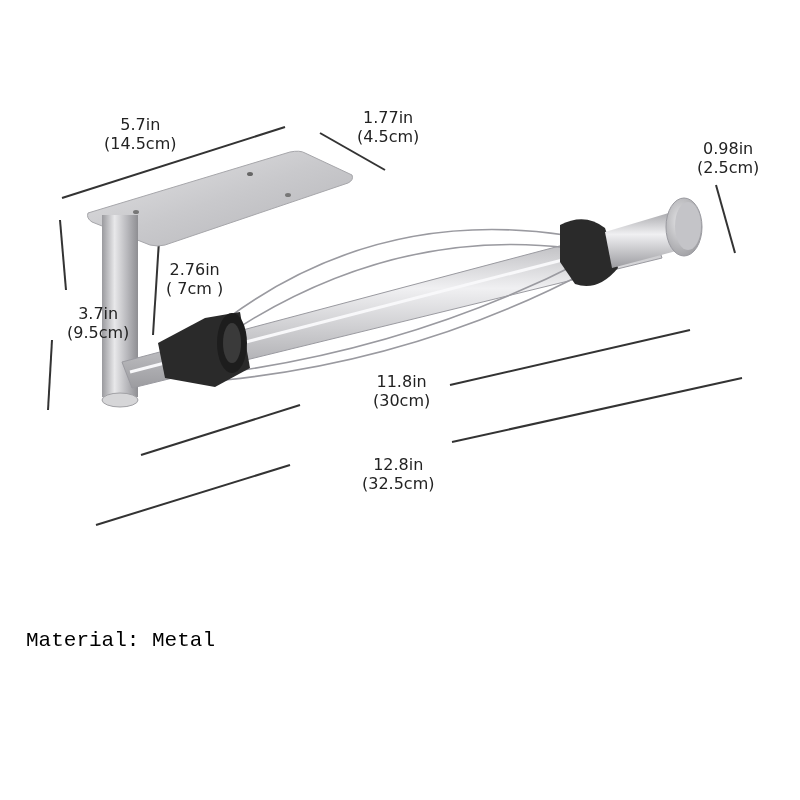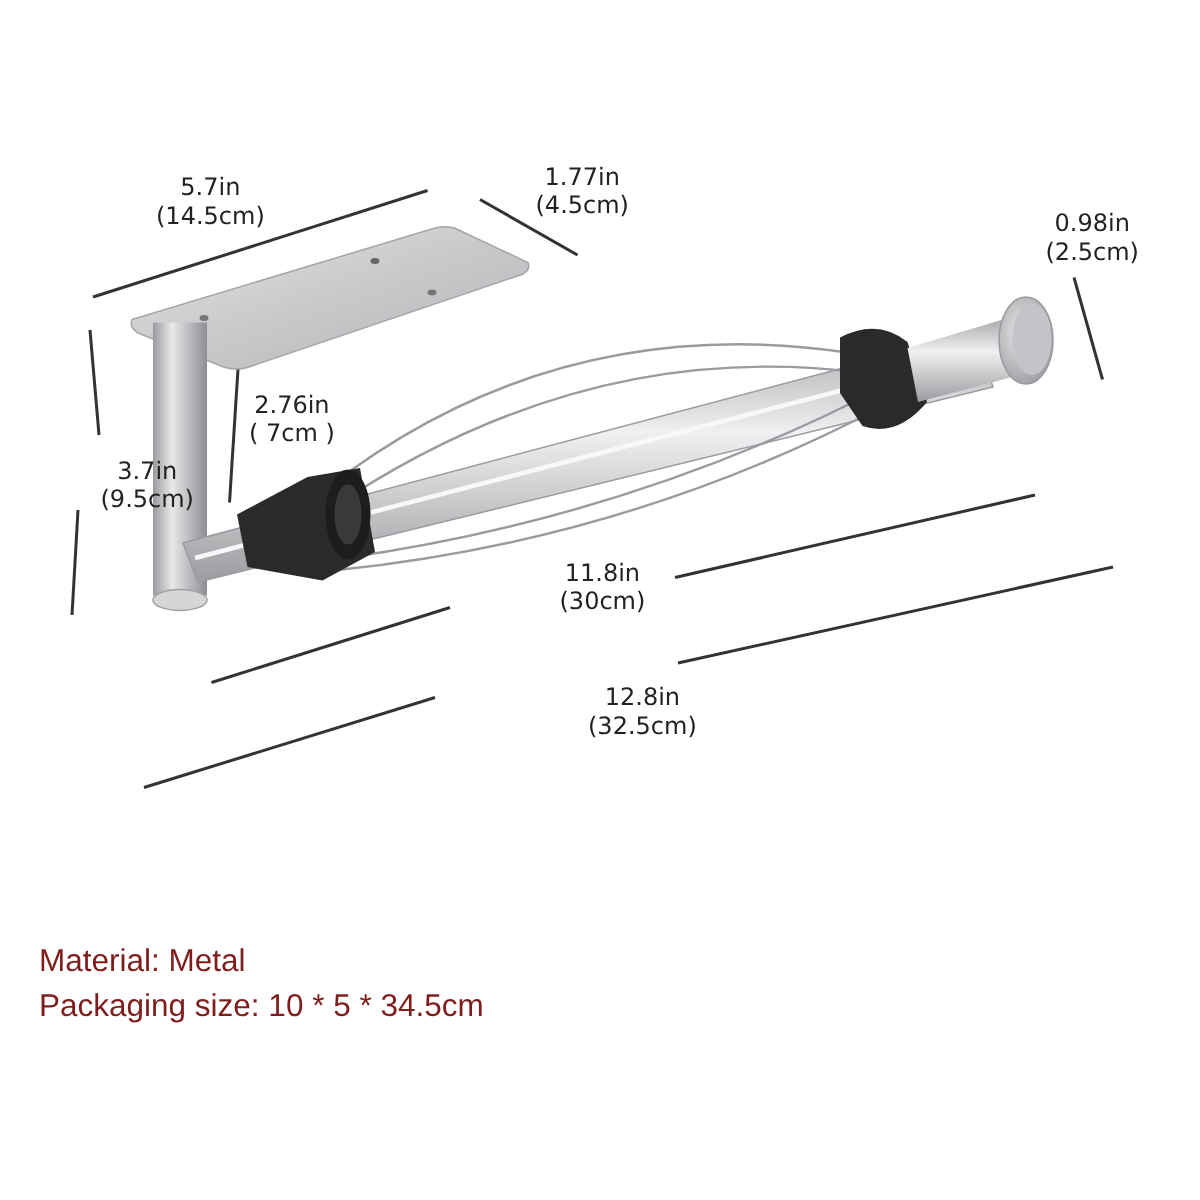--- a/index.html
+++ b/index.html
@@ -1,20 +1,20 @@
 <!DOCTYPE html>
 <html><head>
 <meta charset="utf-8">
 <style>
   html, body { margin:0; padding:0; background:#ffffff; }
   body { width:800px; height:800px; position:relative; overflow:hidden; font-family:"DejaVu Sans", sans-serif; color:#222; }
   .stage { position:absolute; left:0; top:0; width:800px; height:652px; }
   svg.art { position:absolute; left:0; top:0; }
   .dim-label { position:absolute; text-align:center; font-family:"DejaVu Sans", sans-serif; font-size:16px; line-height:19px; color:#222; white-space:nowrap; }
-  .specs { position:absolute; left:26px; top:626px; font-family:Liberation Sans, sans-serif; font-size:21px; line-height:30px; color:#7f1d1d; }
+  .specs { position:absolute; left:26px; top:626px; font-family:Liberation Mono, monospace; font-size:21px; line-height:30px; color:#000000; }
   .spec-row { white-space:nowrap; }
 </style>
 </head>
 <body>
 
 <div class="stage">
 
   <svg class="art" width="800" height="800" viewBox="0 0 800 800">
     <defs>
       <linearGradient id="plateG" x1="0" y1="0" x2="1" y2="1">
@@ -116,22 +116,21 @@
   <div class="dim-label" style="left:166px; top:260px;">
     <div>2.76in</div>
     <div>( 7cm )</div>
   </div>
 
   <div class="dim-label" style="left:373px; top:372px;">
     <div>11.8in</div>
     <div>(30cm)</div>
   </div>
 
-  <div class="dim-label" style="left:362px; top:455px;margin-left:30px;">
+  <div class="dim-label" style="left:362px; top:455px;">
     <div>12.8in</div>
     <div>(32.5cm)</div>
   </div>
 
   <div class="specs">
     <div class="spec-row">Material: Metal</div>
-    <div class="spec-row">Packaging size: 10 * 5 * 34.5cm</div>
   </div>
 </div>
 
 </body></html>

